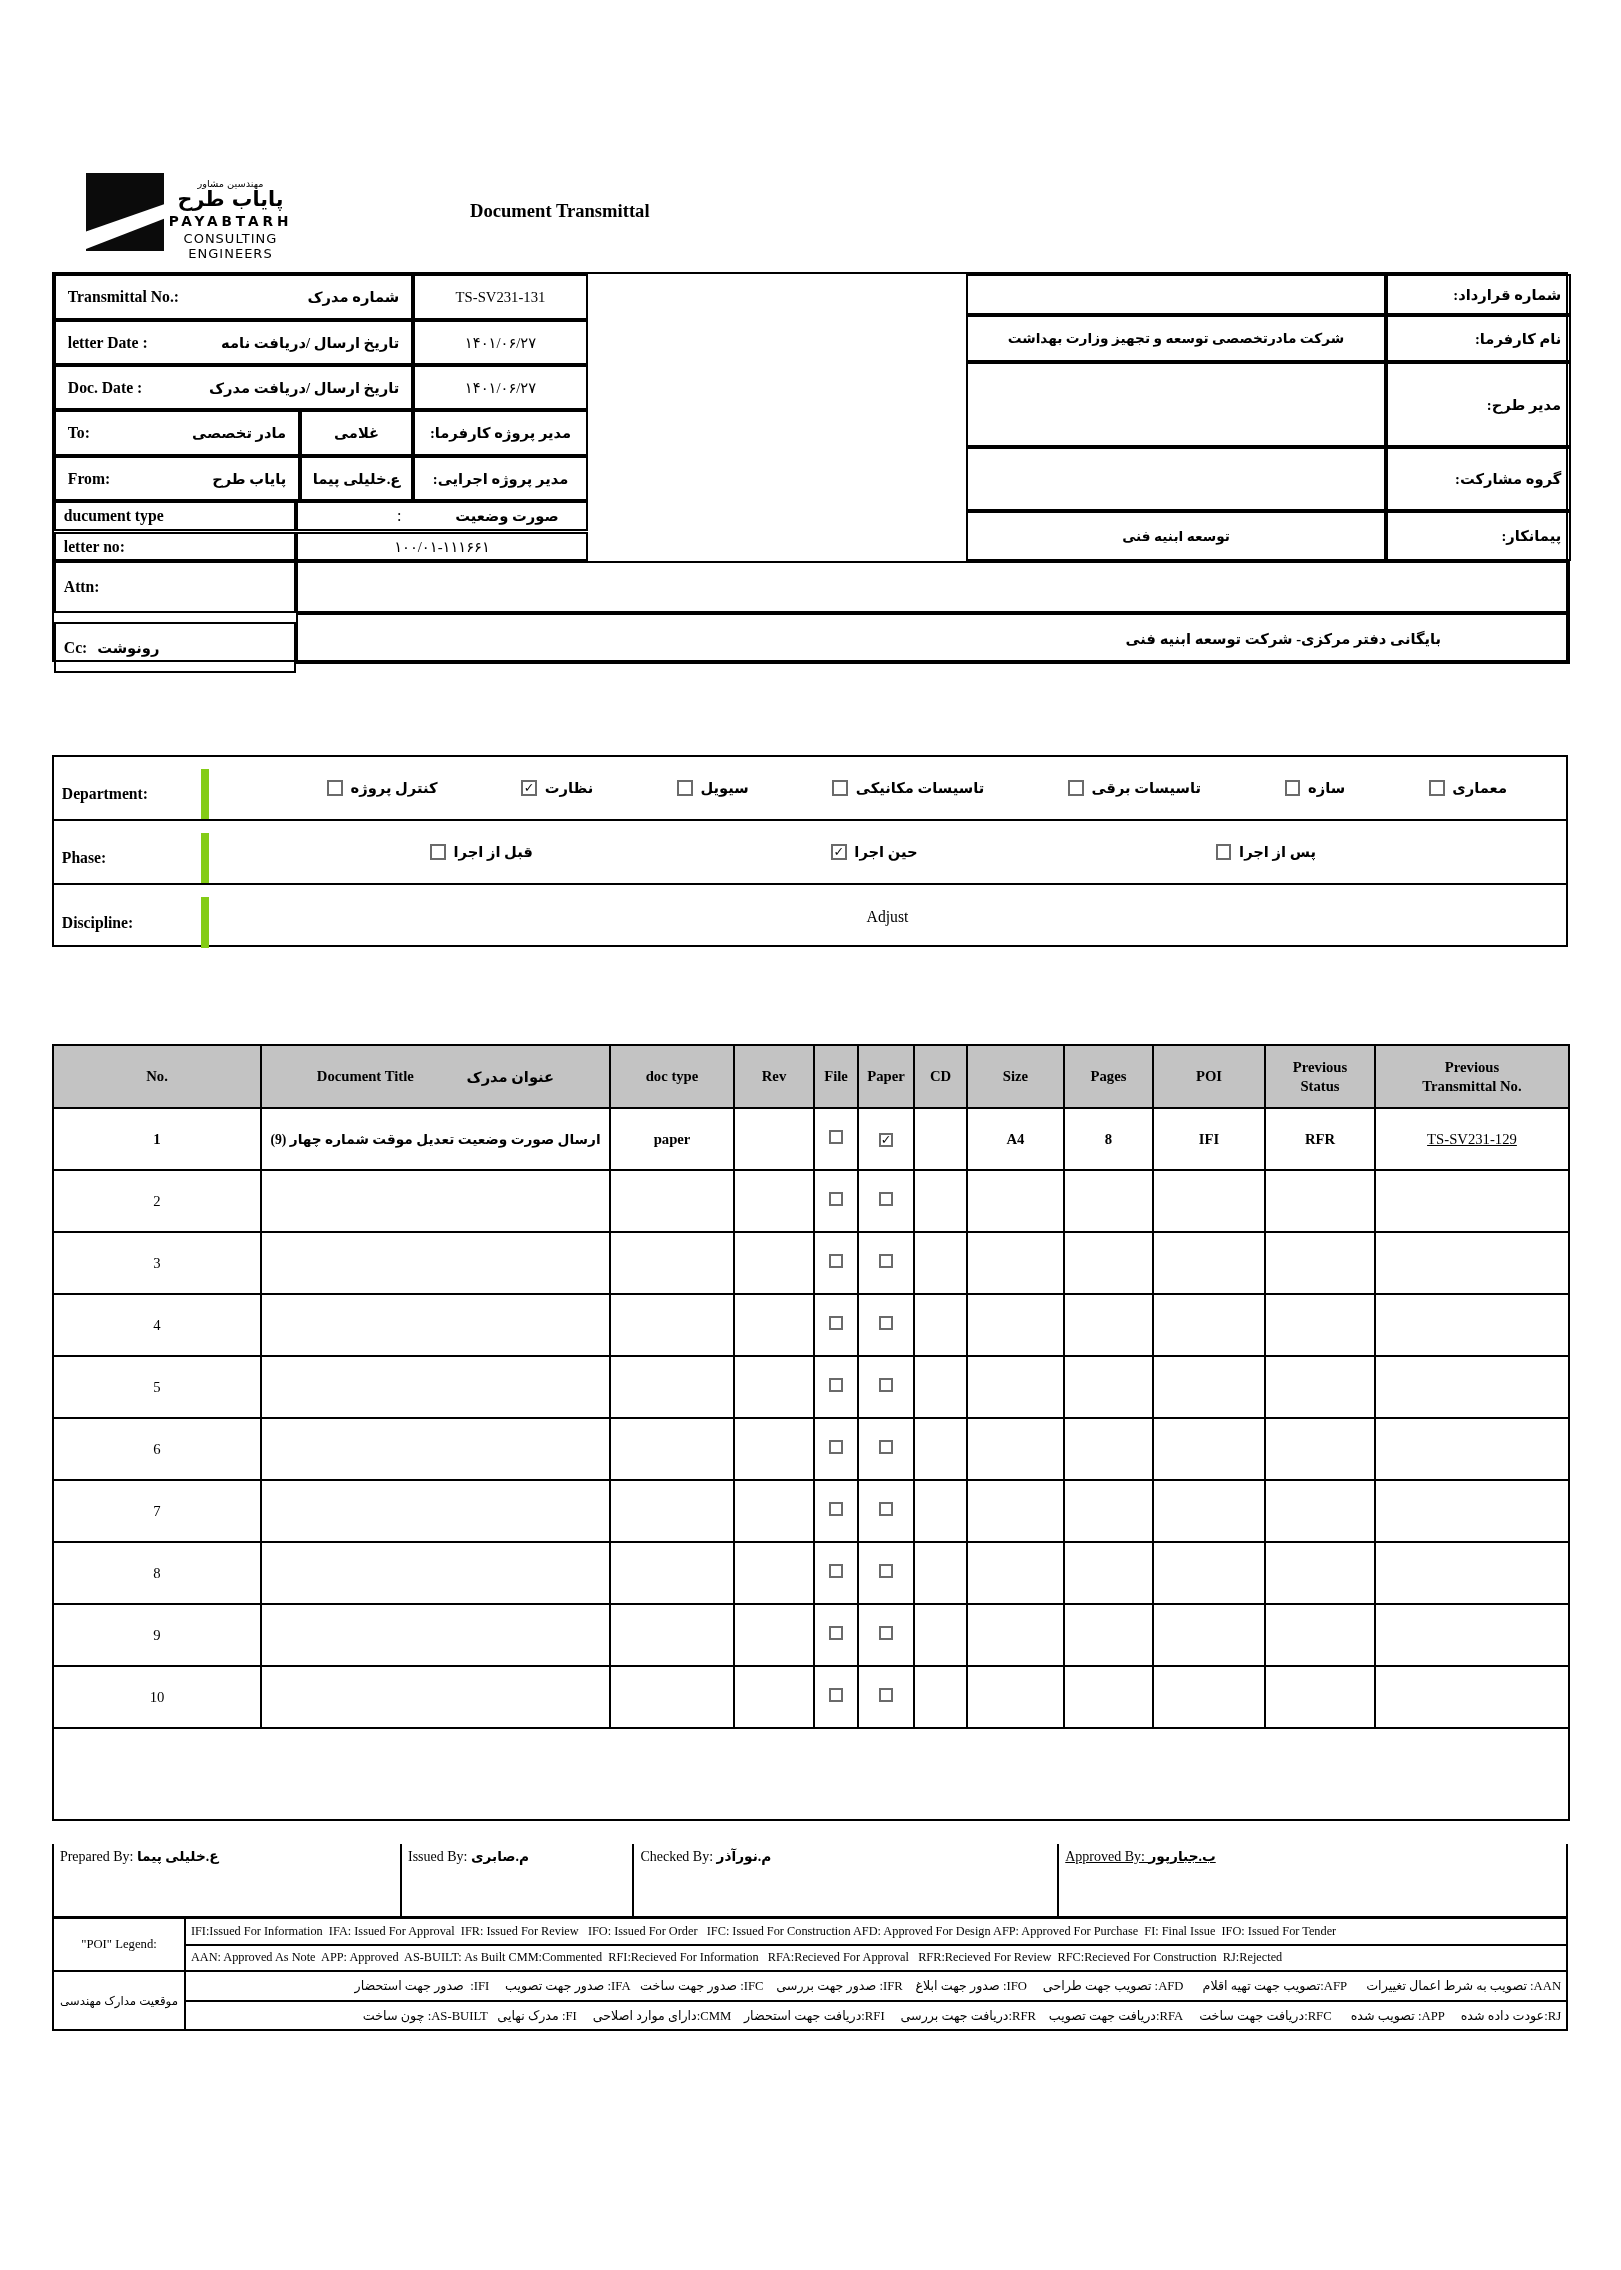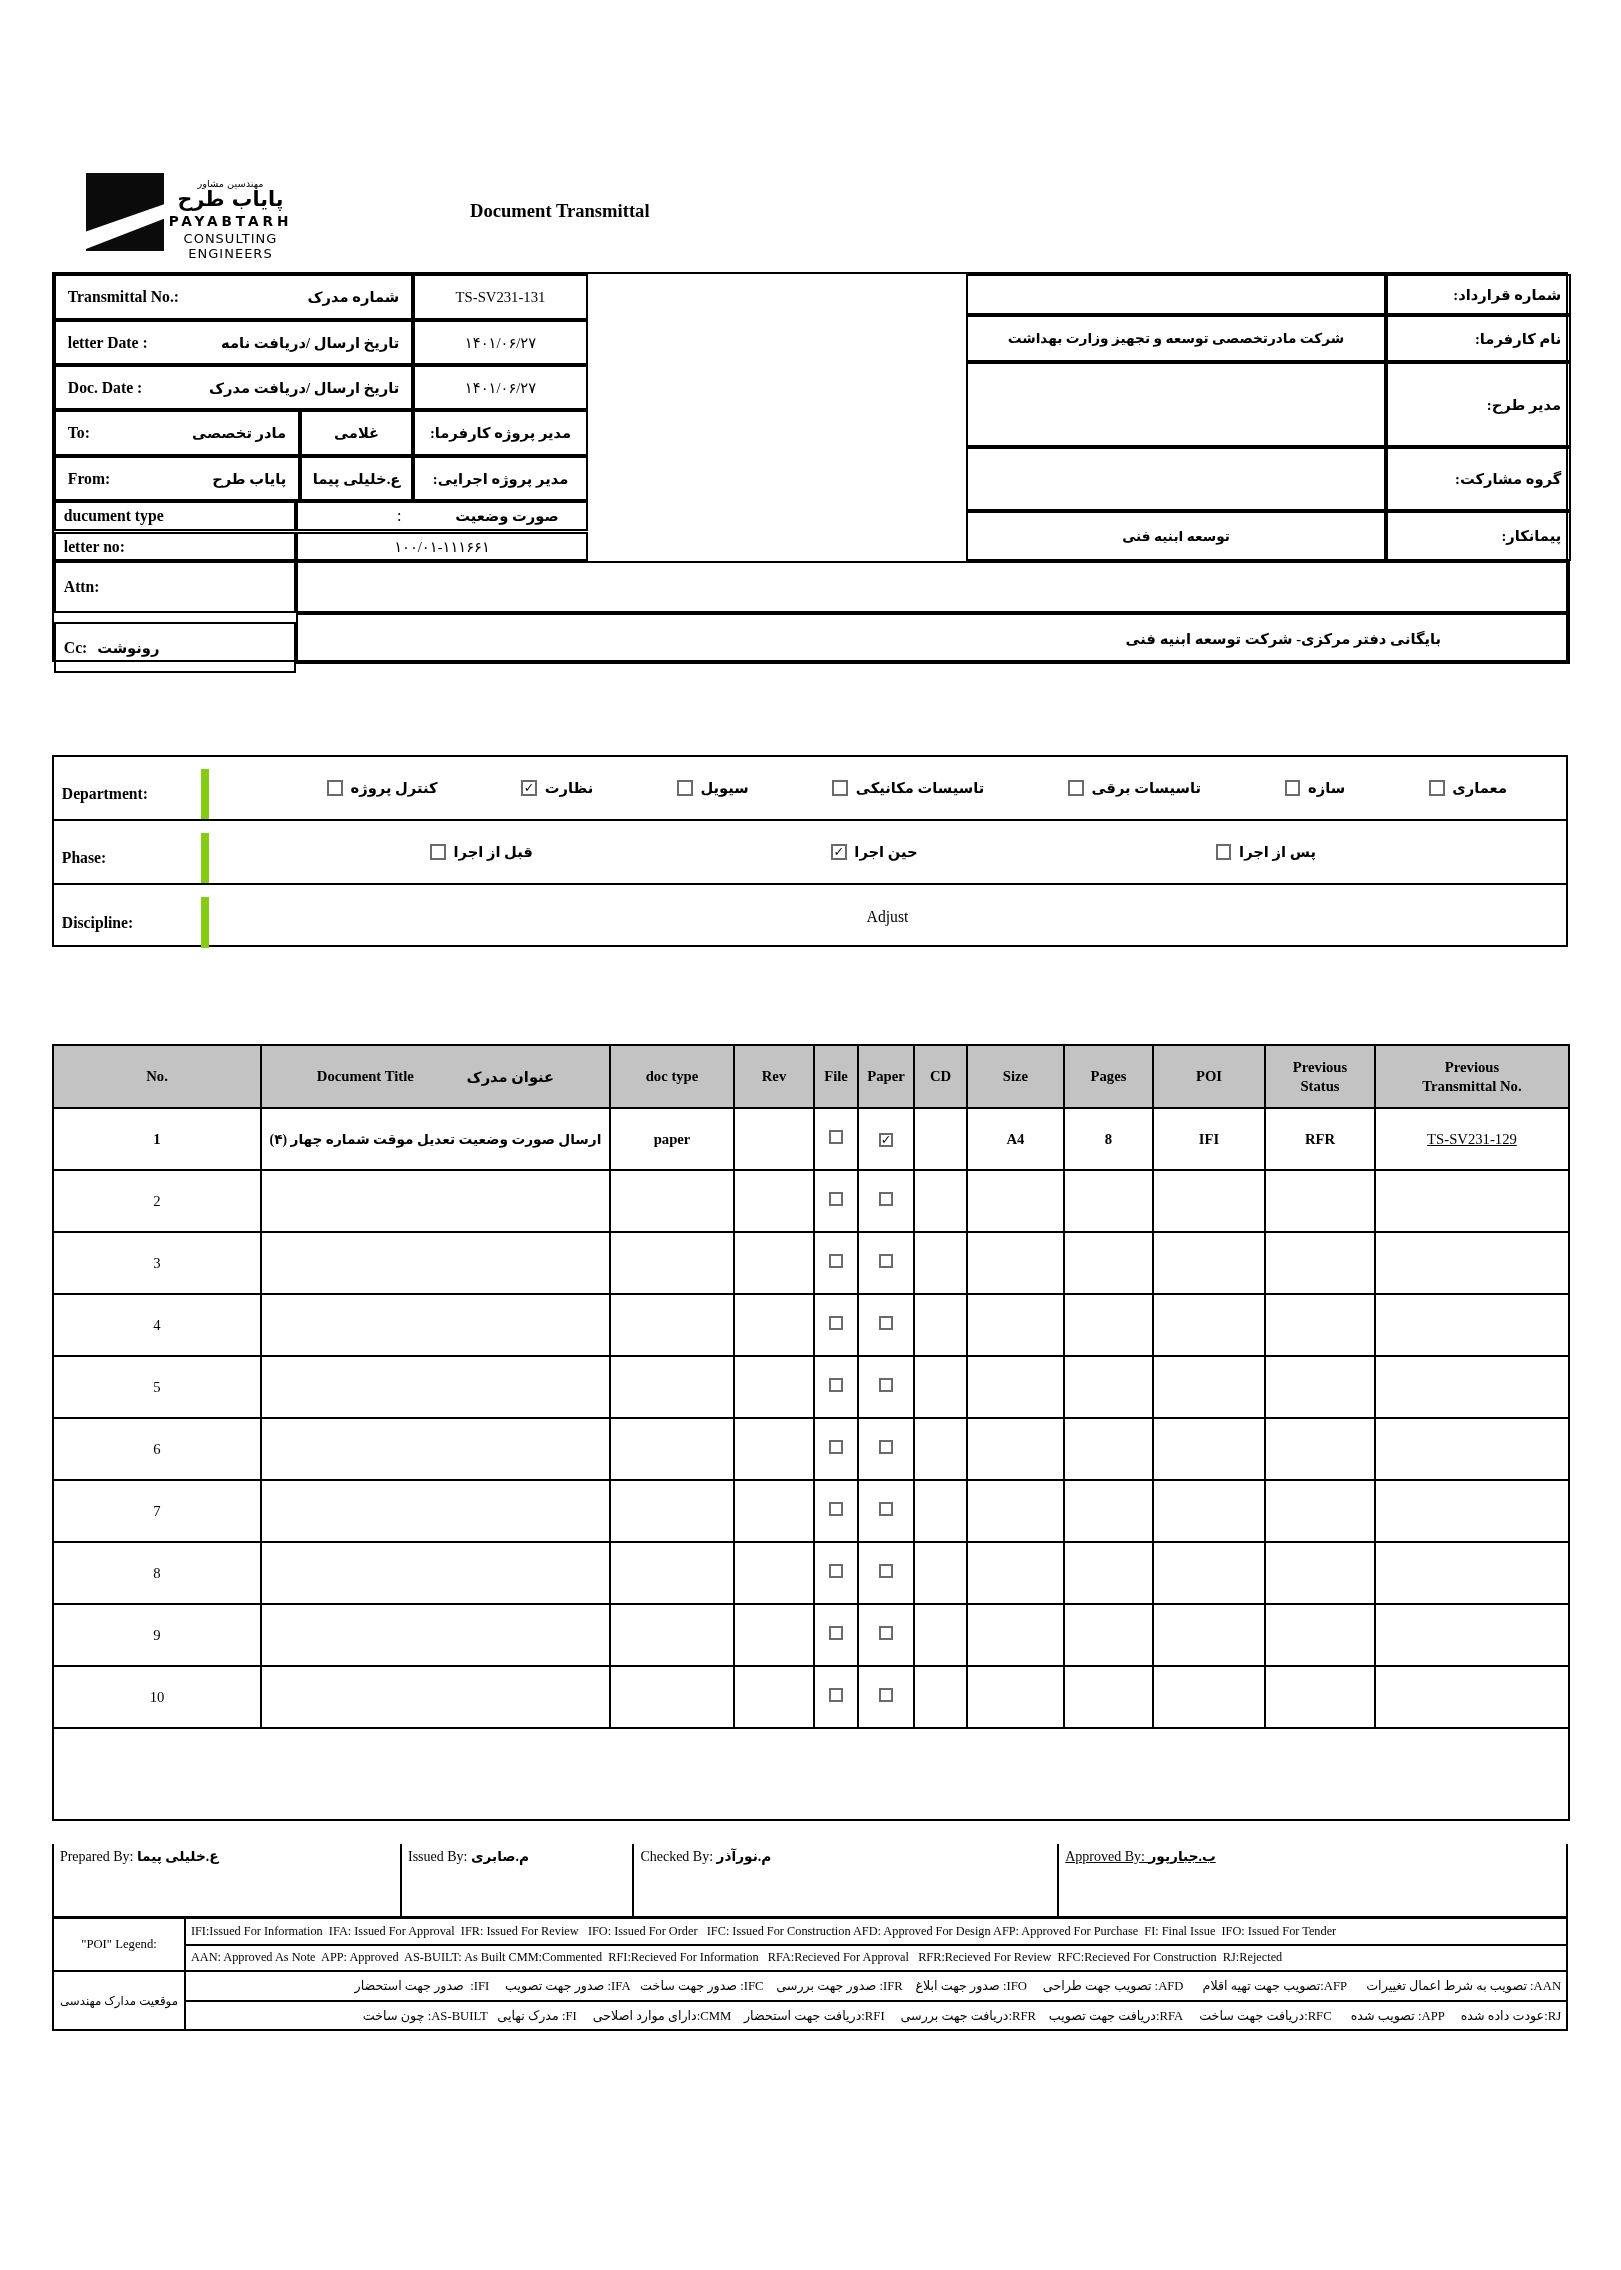--- a/index.html
+++ b/index.html
@@ -317,21 +317,21 @@
           <div class="inner" style="width:63px;">Previous Status</div>
         </th>
         <th class="th-two">
           <div class="inner" style="width:108px;">Previous Transmittal No.</div>
         </th>
       </tr>
     </thead>
     <tbody>
         <tr class="filled">
           <td class="c-no">1</td>
-          <td class="c-title" dir="rtl">ارسال صورت وضعیت تعدیل موقت شماره چهار (۴)</td>
+          <td class="c-title" dir="rtl">ارسال صورت وضعیت تعدیل موقت شماره چهار (9)</td>
           <td class="c-doc_type">paper</td>
           <td class="c-rev"></td>
           <td class="c-file"><span class="cb"></span></td>
           <td class="c-paper"><span class="cb checked"></span></td>
           <td class="c-cd"></td>
           <td class="c-size">A4</td>
           <td class="c-pages">8</td>
           <td class="c-poi">IFI</td>
           <td class="c-prev_status">RFR</td>
           <td class="c-prev_transmittal">TS-SV231-129</td>

